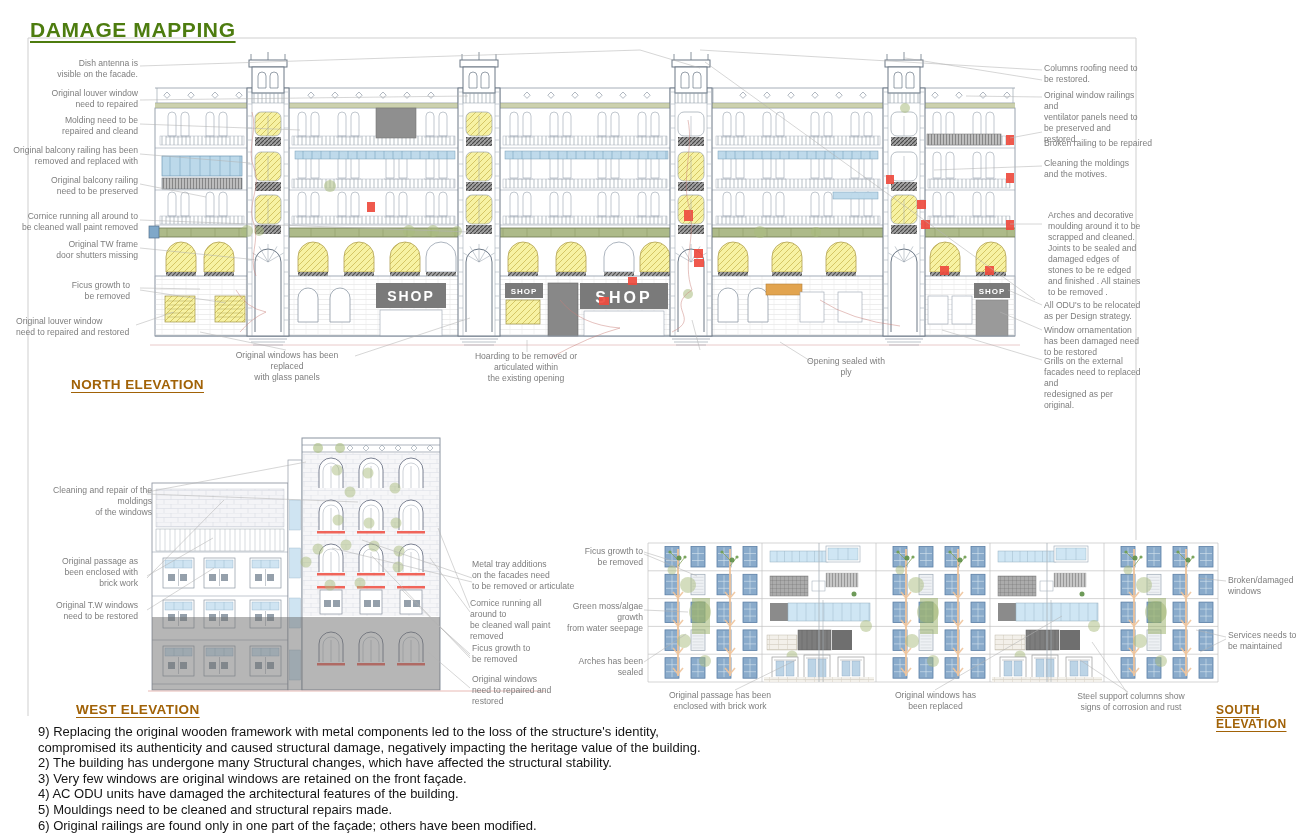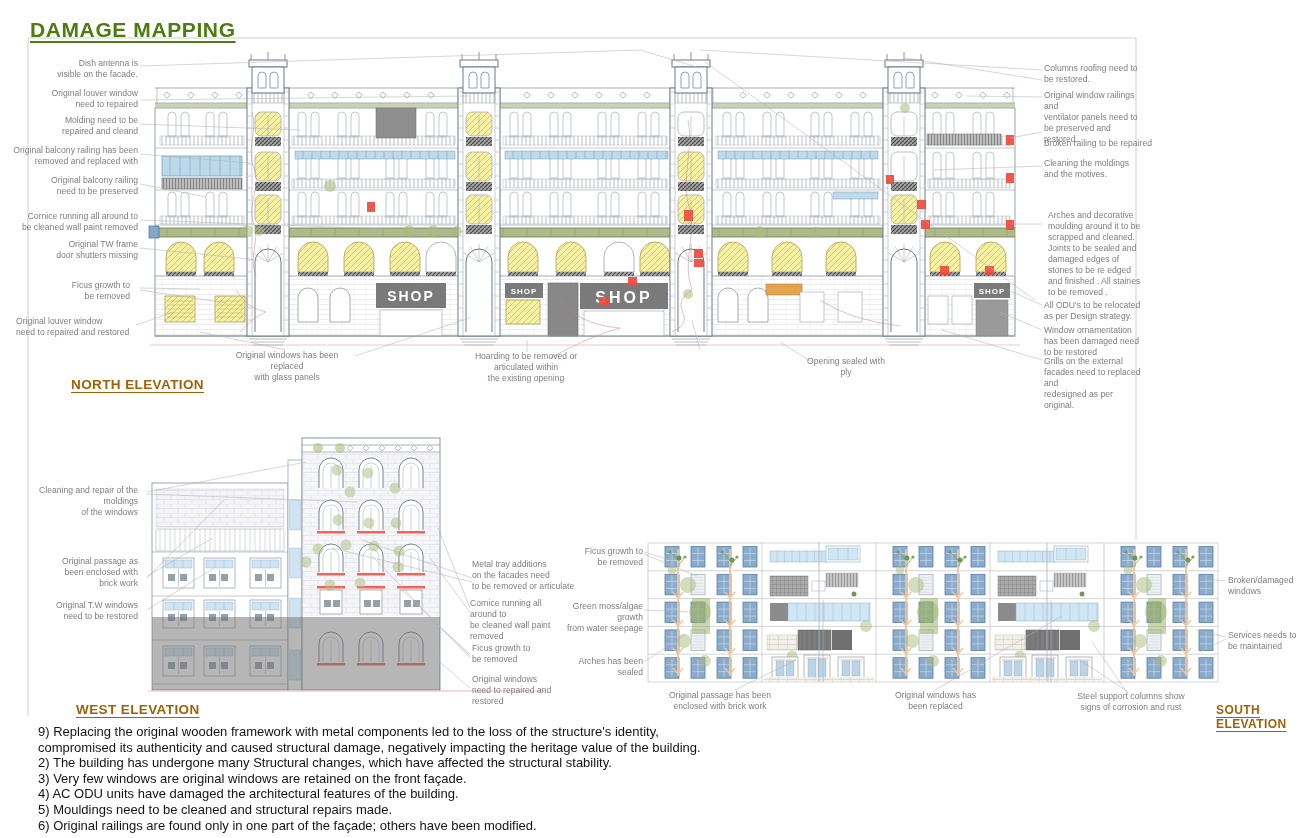--- a/index.html
+++ b/index.html
@@ -1475,21 +1475,21 @@
 original.</div>
 
   <div class="ann ac" style="left:218px;top:350px;width:138px">Original windows has been replaced
 with glass panels</div>
   <div class="ann ac" style="left:460px;top:351px;width:132px">Hoarding to be removed or articulated within
 the existing opening</div>
   <div class="ann ac" style="left:806px;top:356px;width:80px">Opening sealed with ply</div>
 
   <div class="elev" style="left:33px;top:377px">NORTH ELEVATION</div>
 
-  <div class="ann ar" style="left:10px;top:485px;width:128px">Cleaning and repair of  the moldings
+  <div class="ann ar" style="left:24px;top:485px;width:128px">Cleaning and repair of  the moldings
 of the windows</div>
   <div class="ann ar" style="left:40px;top:556px;width:98px">Original passage as
 been enclosed with
 brick work</div>
   <div class="ann ar" style="left:35px;top:600px;width:103px">Original T.W windows
 need to be restored</div>
   <div class="ann" style="left:472px;top:559px;width:110px">Metal tray additions
 on the facades need
 to be removed or articulate</div>
   <div class="ann" style="left:470px;top:598px;width:100px">Cornice running all around to

